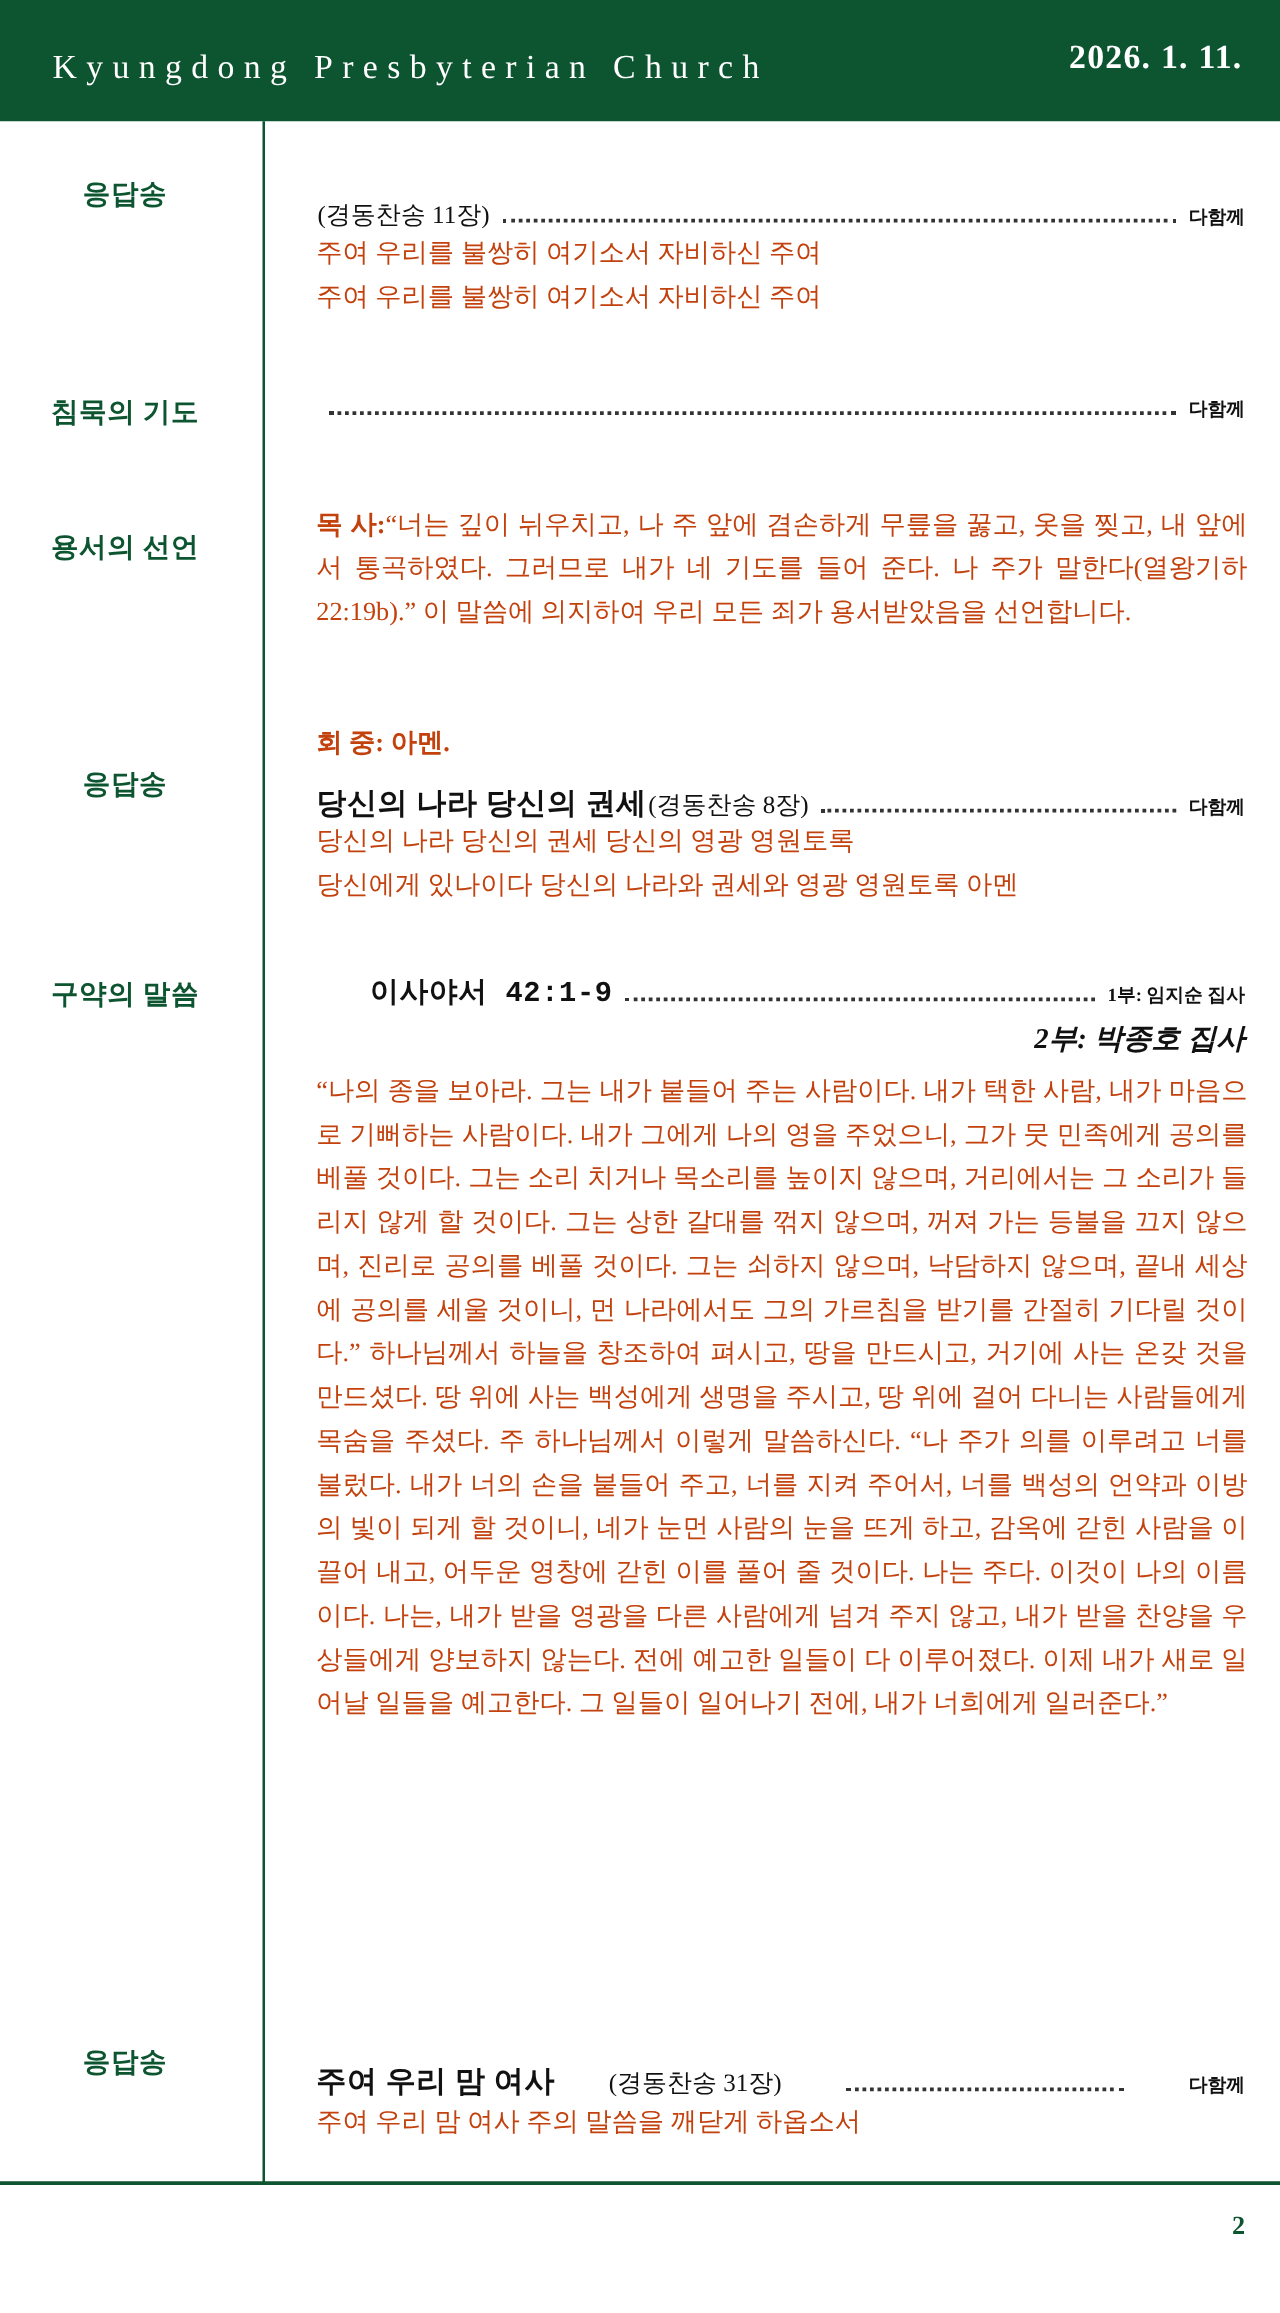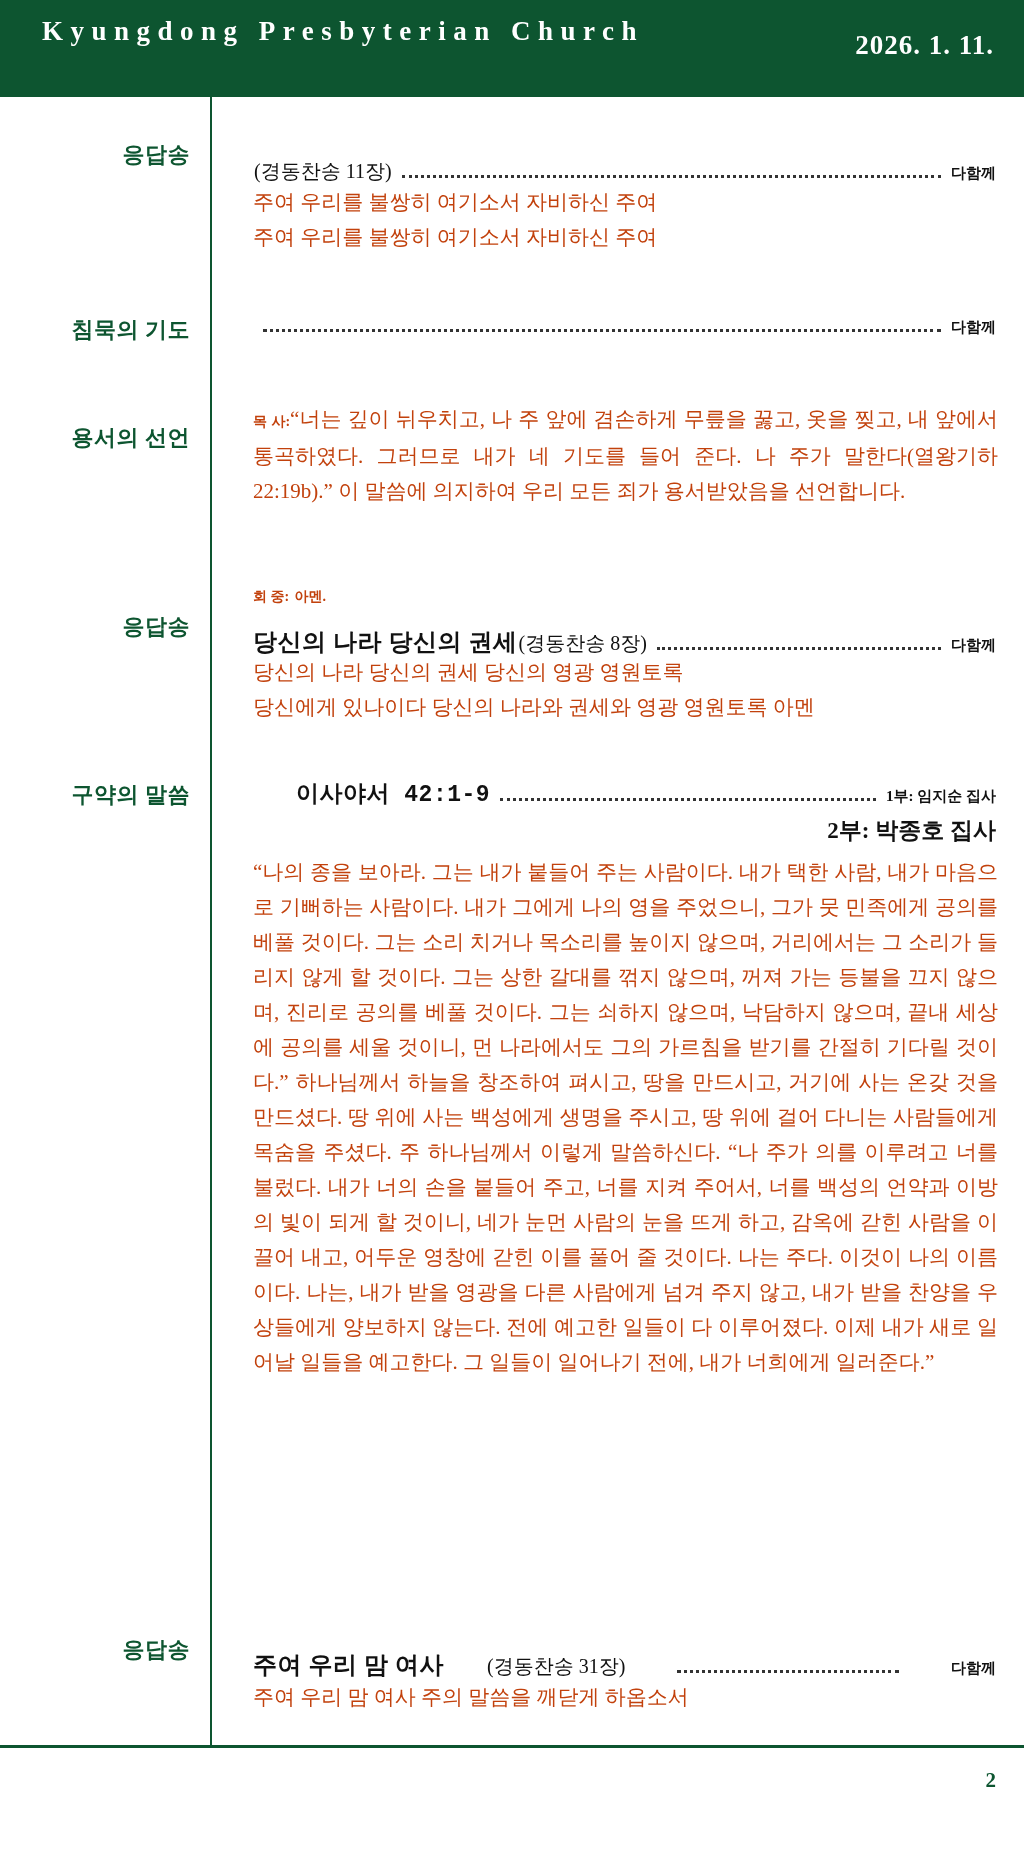--- a/index.html
+++ b/index.html
@@ -23,24 +23,24 @@
     top: 0;
     width: 1024px;
     height: 97px;
     background: #0d5530;
     color: #ffffff;
     box-sizing: border-box;
   }
   .header-title {
     position: absolute;
     left: 42px;
-    top: 16px;
+    top: 38px;
     font-size: 27px;
     letter-spacing: 7.5px;
-    font-weight: bold;
+    font-weight: normal;
     white-space: nowrap;
     font-family: "Liberation Serif", "DejaVu Serif", serif;
   }
   .header-date {
     position: absolute;
     right: 30px;
     top: 30px;
     font-size: 27px;
     letter-spacing: 1px;
     font-weight: bold;
@@ -72,21 +72,21 @@
     font-size: 21px;
     font-weight: bold;
     color: #0d5530;
     font-family: "Liberation Serif", "DejaVu Serif", serif;
   }
 
   
   .label {
     position: absolute;
     width: 180px;
-    text-align: right;
+    text-align: center;
     color: #0d5530;
     font-weight: bold;
     font-size: 22px;
     letter-spacing: 0.5px;
     font-family: "Liberation Serif", "DejaVu Serif", serif;
   }
   .row-title {
     position: absolute;
     left: 253px;
     right: 28px;
@@ -124,21 +124,21 @@
     font-size: 21px;
     line-height: 35px;
     color: #c2410c;
   }
   .just {
     text-align: justify;
     text-justify: inter-character;
   }
   .speaker {
     font-weight: bold;
-    font-size: 14px;
+    font-size: 21px;
   }
   .right-align {
     position: absolute;
     right: 28px;
     font-size: 23px;
     font-weight: bold;
     white-space: nowrap;
   }
 </style>
 </head>
@@ -186,21 +186,21 @@
 </div>
 <div class="body-text" style="top:655px; width:745px;">당신의 나라 당신의 권세 당신의 영광 영원토록</div>
 <div class="body-text" style="top:690px; width:745px;">당신에게 있나이다 당신의 나라와 권세와 영광 영원토록 아멘</div>
 
 <div class="label" style="left:10px; top:780px;">구약의 말씀</div>
 <div class="row-title" style="top:778px;margin-left:43px;">
   <span class="main" style="font-family:'Liberation Mono','DejaVu Sans Mono',monospace; font-size:23px;">이사야서 42:1-9</span>
   <span class="dots"></span>
   <span class="who">1부: 임지순 집사</span>
 </div>
-<div class="right-align" style="top:815px;">2부: 박종호 집사</div>
+<div class="right-align" style="top:815px;font-style:italic;">2부: 박종호 집사</div>
 
 <div class="body-text just" style="top:855px; width:745px;">“나의 종을 보아라. 그는 내가 붙들어 주는 사람이다. 내가 택한 사람, 내가 마음으로 기뻐하는 사람이다. 내가 그에게 나의 영을 주었으니, 그가 뭇 민족에게 공의를 베풀 것이다. 그는 소리 치거나 목소리를 높이지 않으며, 거리에서는 그 소리가 들리지 않게 할 것이다. 그는 상한 갈대를 꺾지 않으며, 꺼져 가는 등불을 끄지 않으며, 진리로 공의를 베풀 것이다. 그는 쇠하지 않으며, 낙담하지 않으며, 끝내 세상에 공의를 세울 것이니, 먼 나라에서도 그의 가르침을 받기를 간절히 기다릴 것이다.” 하나님께서 하늘을 창조하여 펴시고, 땅을 만드시고, 거기에 사는 온갖 것을 만드셨다. 땅 위에 사는 백성에게 생명을 주시고, 땅 위에 걸어 다니는 사람들에게 목숨을 주셨다. 주 하나님께서 이렇게 말씀하신다. “나 주가 의를 이루려고 너를 불렀다. 내가 너의 손을 붙들어 주고, 너를 지켜 주어서, 너를 백성의 언약과 이방의 빛이 되게 할 것이니, 네가 눈먼 사람의 눈을 뜨게 하고, 감옥에 갇힌 사람을 이끌어 내고, 어두운 영창에 갇힌 이를 풀어 줄 것이다. 나는 주다. 이것이 나의 이름이다. 나는, 내가 받을 영광을 다른 사람에게 넘겨 주지 않고, 내가 받을 찬양을 우상들에게 양보하지 않는다. 전에 예고한 일들이 다 이루어졌다. 이제 내가 새로 일어날 일들을 예고한다. 그 일들이 일어나기 전에, 내가 너희에게 일러준다.”</div>
 
 <div class="label" style="left:10px; top:1635px;">응답송</div>
 <div class="row-title" style="top:1635px;gap:42px;">
   <span class="main">주여 우리 맘 여사</span>
   <span class="sub">(경동찬송 31장)</span>
   <span class="dots"></span>
   <span class="who">다함께</span>
 </div>

